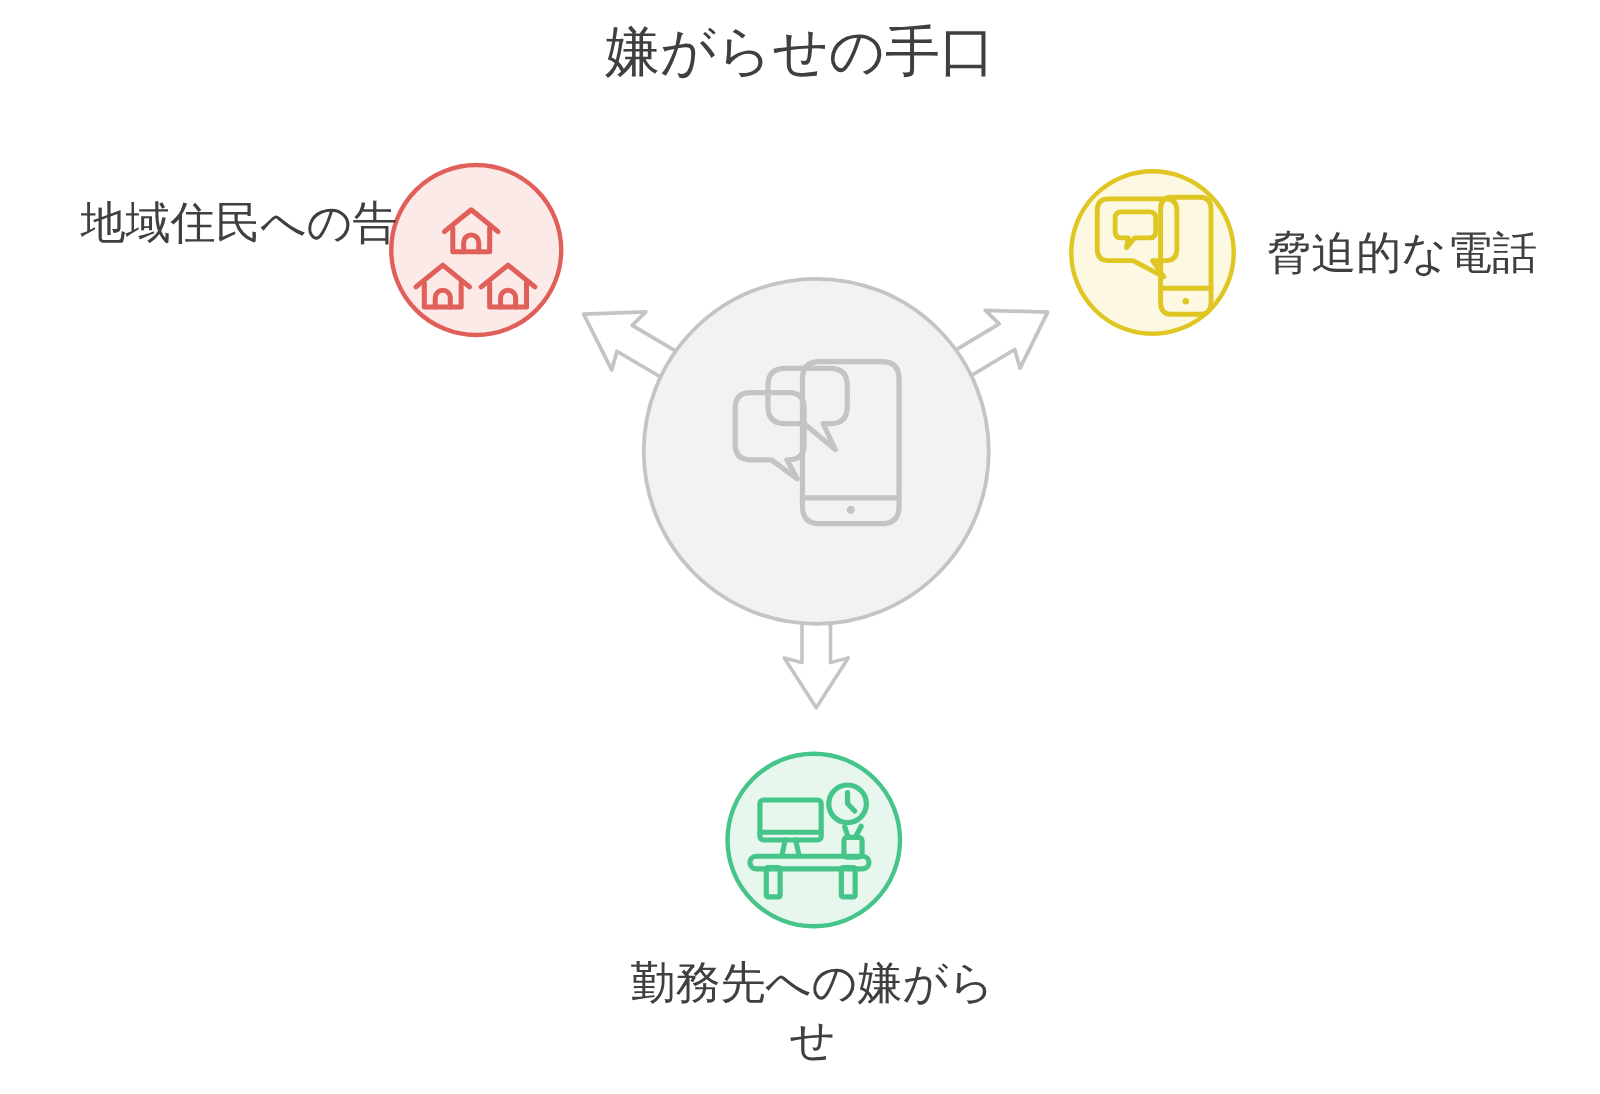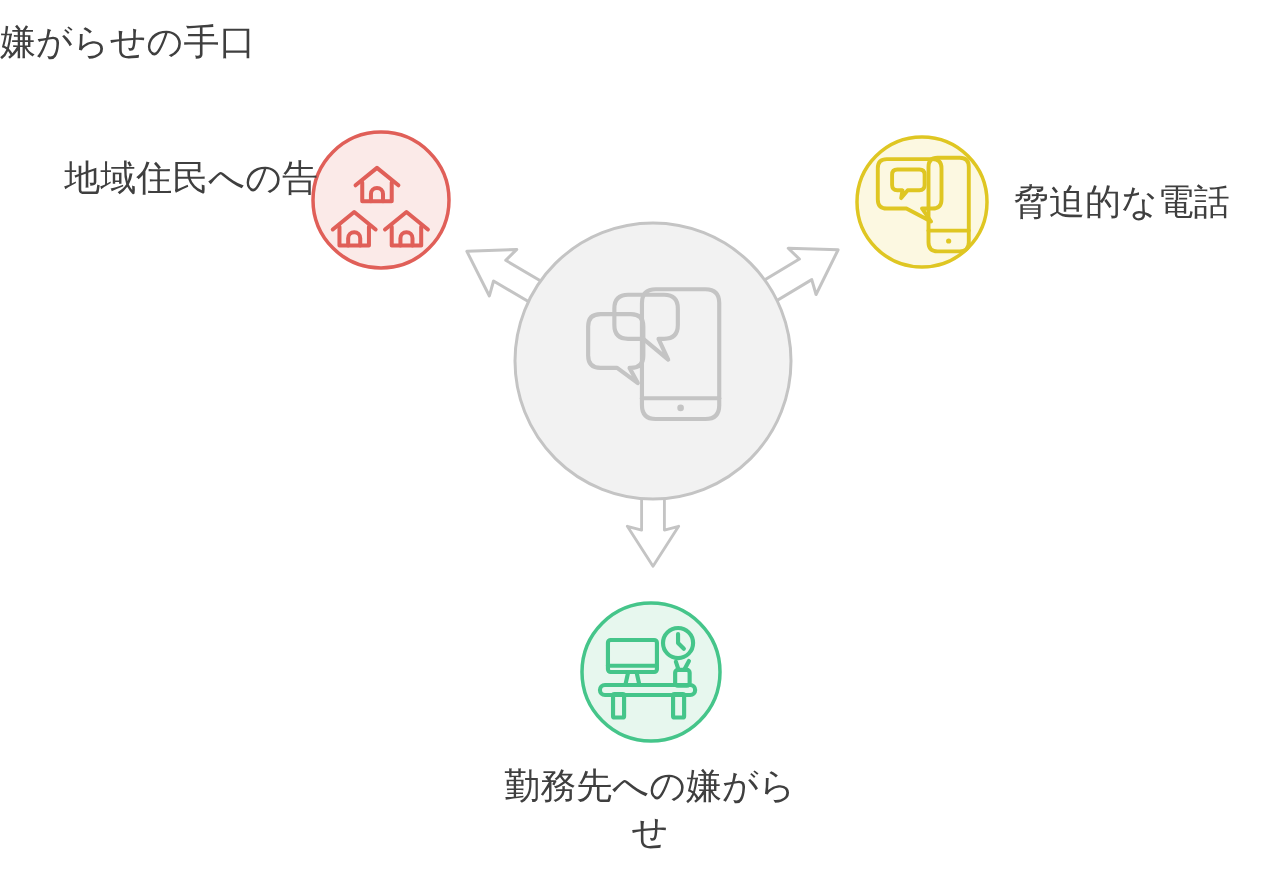--- a/index.html
+++ b/index.html
@@ -3,21 +3,21 @@
 <meta charset="utf-8">
 <style>
   html,body { margin:0; padding:0; background:#ffffff; }
   .canvas {
     position:relative; width:1280px; height:875px; background:#ffffff;
     font-family:"Liberation Sans", sans-serif; color:#3F3F3F; overflow:hidden;
   }
   .canvas svg { position:absolute; top:0; left:0; }
   .title {
     position:absolute; top:19px; left:0; width:100%;
-    text-align:left; font-size:36px; line-height:46px; font-weight:400;
+    text-align:center; font-size:44px; line-height:46px; font-weight:400;
   }
   .label { position:absolute; font-size:36px; line-height:46px; font-weight:400; }
   .label span { display:block; }
   .label-left   { top:155px; left:0;  width:290px; text-align:right;margin-left:28px; }
   .label-right  { top:179px; left:1013px; text-align:left; white-space:nowrap; }
   .label-bottom { top:763px; left:370px; width:560px; text-align:center; }
 
   
   .lw { fill:none; stroke-linecap:round; stroke-linejoin:round; }
 </style>

